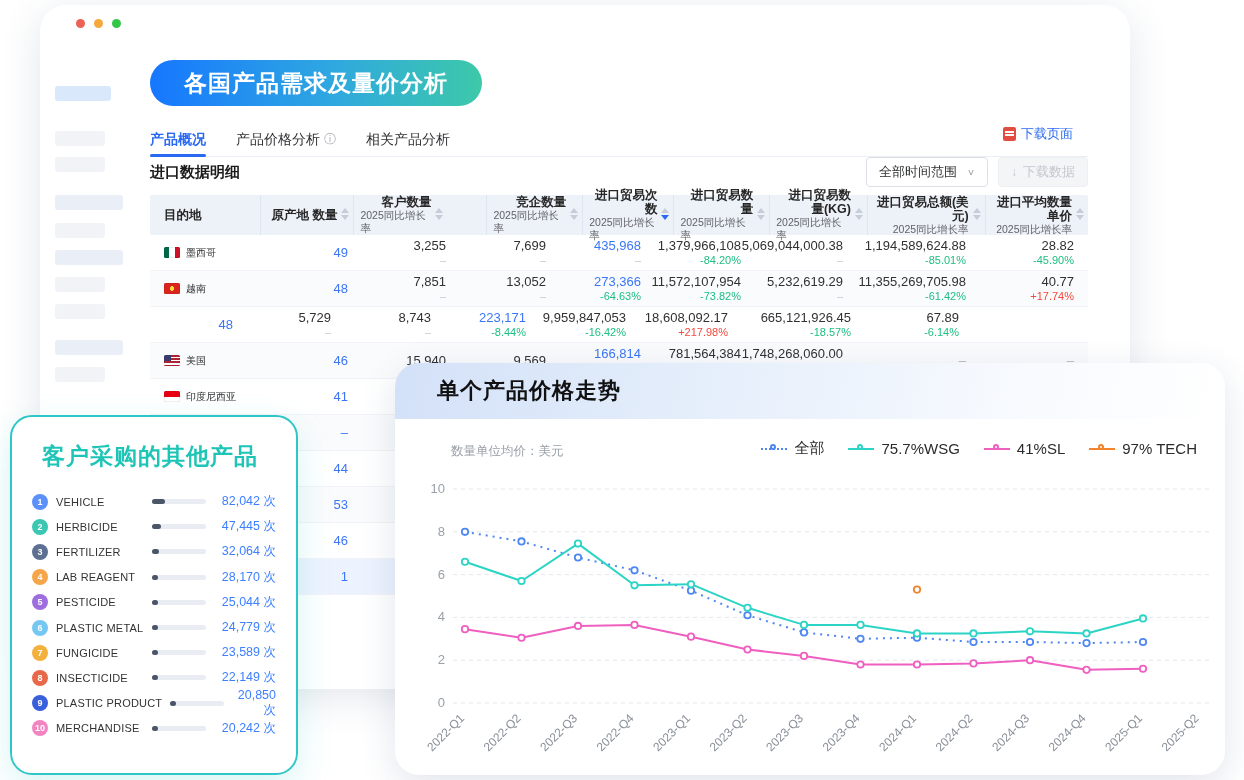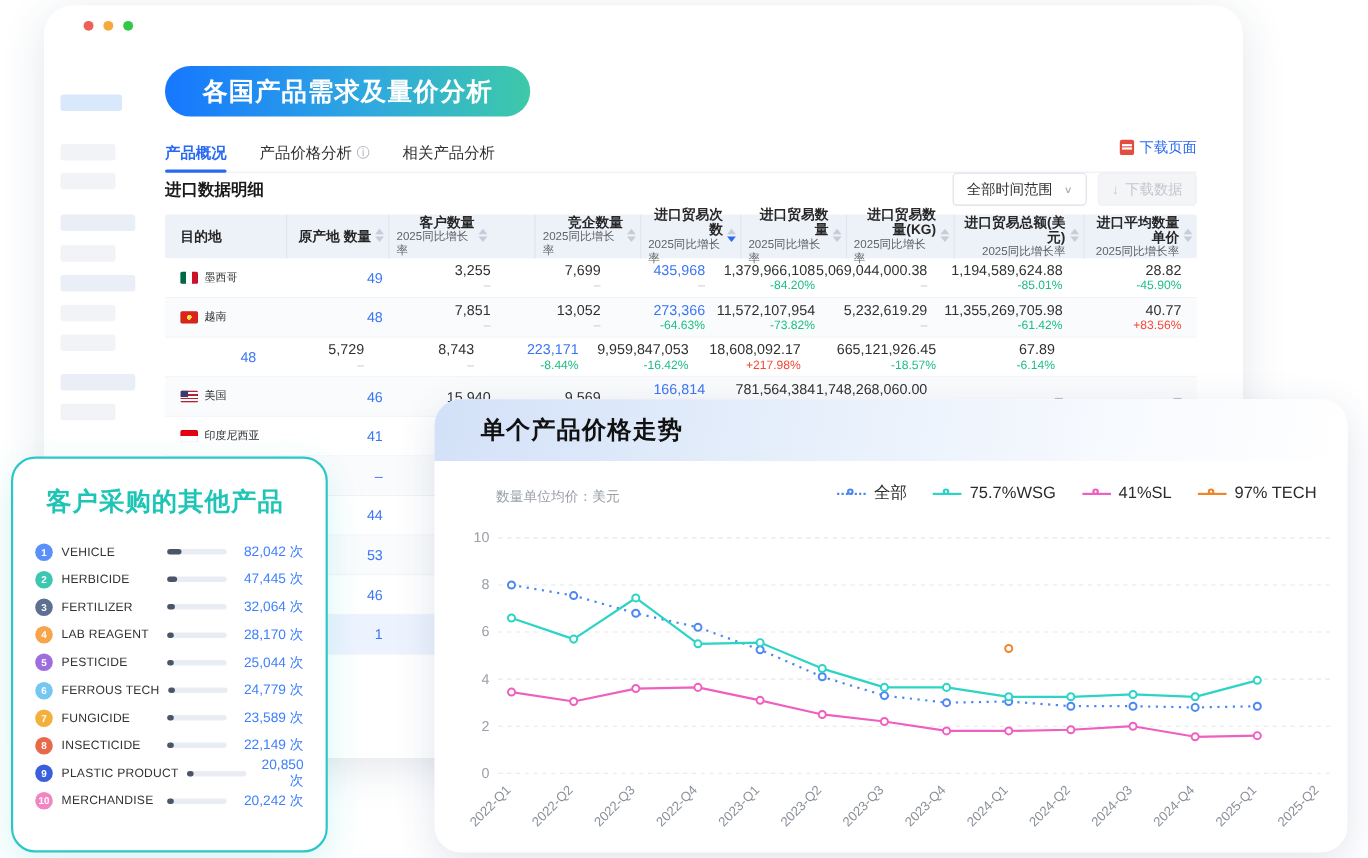--- a/index.html
+++ b/index.html
@@ -19,21 +19,21 @@
   .title-pill { position:absolute; left:110px; top:55px; height:46px; line-height:46px;
     padding:0 34px; border-radius:24px; color:#fff; font-size:23px; font-weight:bold; letter-spacing:1px;
     background:linear-gradient(90deg,#1677FF 0%,#2FA8E0 55%,#3DC9A9 100%); }
 
   .tab-bar { position:absolute; left:110px; top:116px; width:938px; height:36px;
     border-bottom:1px solid #EBEEF5; display:flex; align-items:center; gap:30px; }
   .tab { font-size:14px; color:#303133; cursor:pointer; height:36px; line-height:30px; position:relative; display:flex; align-items:center; gap:4px; }
   .tab.active { color:#2A6AF2; font-weight:bold; }
   .tab.active:after { content:""; position:absolute; left:0; right:0; bottom:0; height:3px; border-radius:2px; background:#2A6AF2; }
   .info-ic { font-size:12px; color:#A8ABB2; }
-  .dl-page { position:absolute; right:0; top:4px; display:flex; align-items:center; gap:5px;
+  .dl-page { position:absolute; right:15px; top:4px; display:flex; align-items:center; gap:5px;
     color:#2A6AF2; font-size:13px; cursor:pointer; }
   .page-ic { width:13px; height:14px; background:#E34D3F; border-radius:2px; position:relative; }
   .page-ic:before { content:""; position:absolute; left:2px; top:4px; width:9px; height:2px; background:#fff; box-shadow:0 3px 0 #fff; }
 
   .section-bar { position:absolute; left:110px; top:150px; width:938px; height:34px; display:flex; align-items:center; }
   .section-title { font-size:15px; font-weight:bold; color:#1A1A1A; }
   .spacer { flex:1; }
   .range-select { height:30px; border:1px solid #DCDFE6; border-radius:4px; background:#fff;
     display:flex; align-items:center; gap:10px; padding:0 12px; font-size:13px; color:#303133; cursor:pointer; }
   .chev { color:#A8ABB2; font-size:11px; transform:scaleY(.8); }
@@ -298,21 +298,21 @@
           <div class="td" style="width: 102px;">
             <span class="v">5,232,619.29</span>
             <span class="p flat">–</span>
           </div>
           <div class="td" style="width: 123px;">
             <span class="v">11,355,269,705.98</span>
             <span class="p down">-61.42%</span>
           </div>
           <div class="td" style="width: 108px;">
             <span class="v">40.77</span>
-            <span class="p up">+83.56%</span>
+            <span class="p up">+17.74%</span>
           </div>
         </div>
         <div class="tr">
           <div class="td" style="width: 97px;">
             <span class="origin">48</span>
           </div>
           <div class="td" style="width: 98px;">
             <span class="v">5,729</span>
             <span class="p flat">–</span>
           </div>
@@ -617,21 +617,21 @@
       <div class="prod-item">
         <div class="badge" style="background: rgb(158, 110, 222);">5</div>
         <div class="pname">PESTICIDE</div>
         <div class="ptrack">
           <div class="pfill" style="width: 6.1px;"></div>
         </div>
         <div class="pcount">25,044 次</div>
       </div>
       <div class="prod-item">
         <div class="badge" style="background: rgb(116, 199, 240);">6</div>
-        <div class="pname">FERROUS TECH</div>
+        <div class="pname">PLASTIC METAL</div>
         <div class="ptrack">
           <div class="pfill" style="width: 6px;"></div>
         </div>
         <div class="pcount">24,779 次</div>
       </div>
       <div class="prod-item">
         <div class="badge" style="background: rgb(243, 176, 60);">7</div>
         <div class="pname">FUNGICIDE</div>
         <div class="ptrack">
           <div class="pfill" style="width: 5.9px;"></div>

